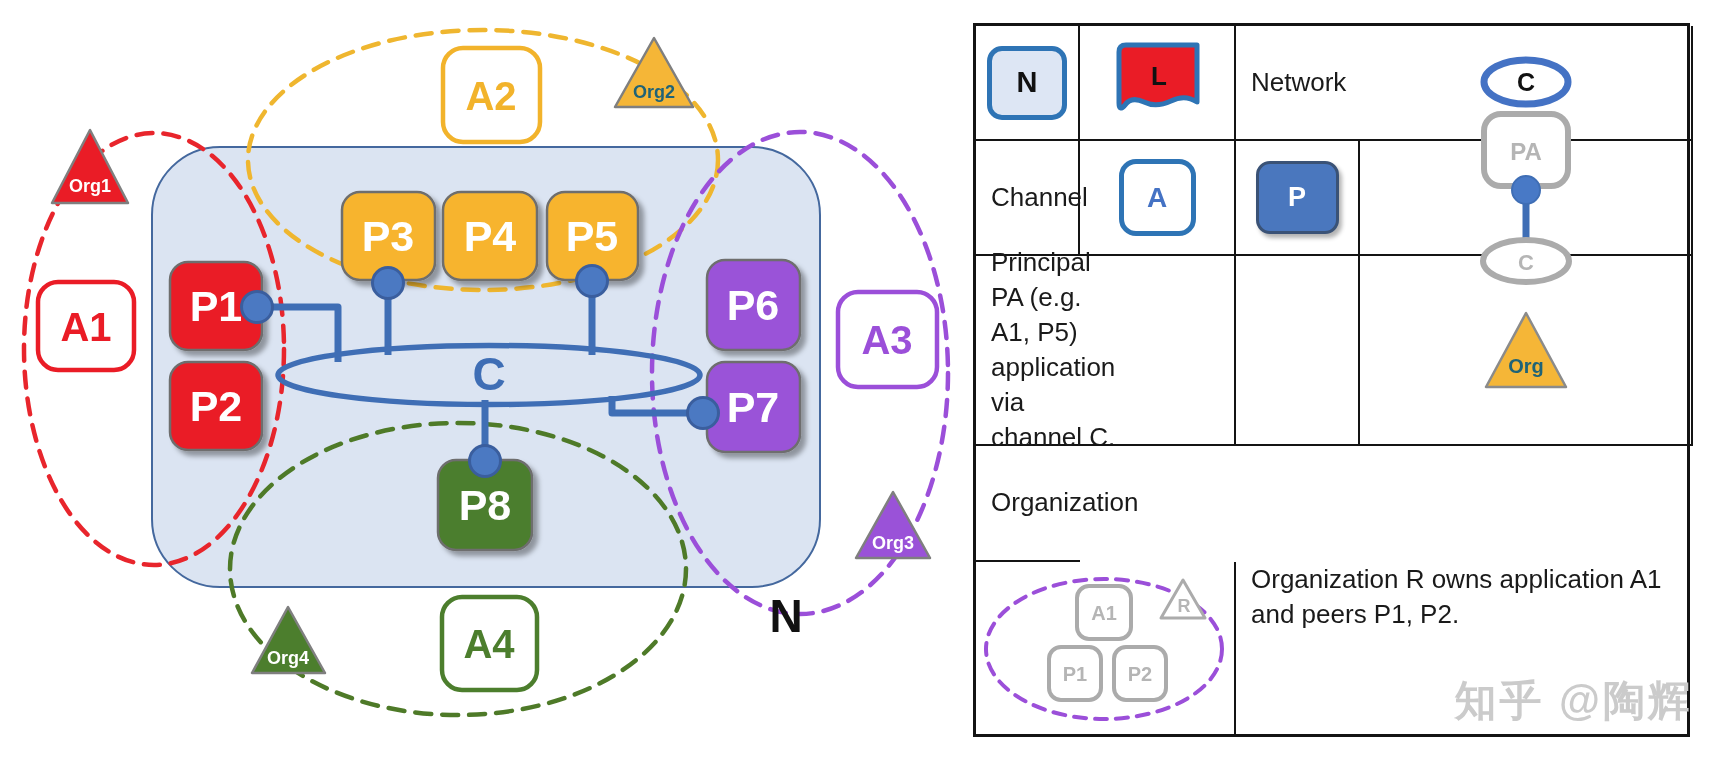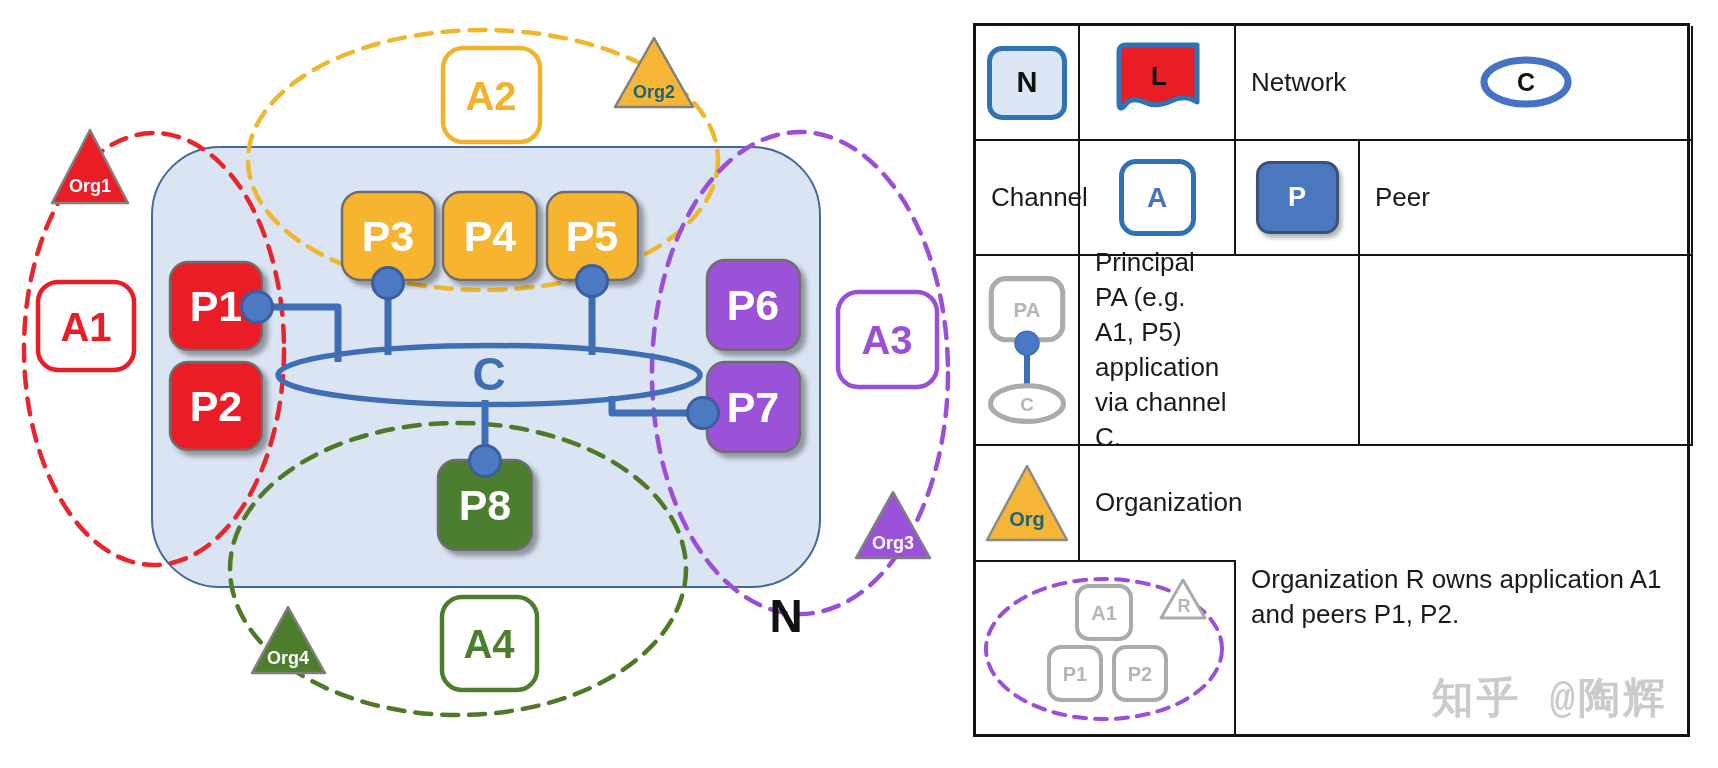--- a/index.html
+++ b/index.html
@@ -23,22 +23,22 @@
 
   .icon-n { width:80px; height:74px; border:5px solid #2e74b5; border-radius:15px;
     background:#dde6f4; display:flex; align-items:center; justify-content:center;
     font-weight:bold; font-size:29px; color:#111; }
   .icon-a { width:77px; height:77px; border:5px solid #2e74b5; border-radius:17px;
     background:#fff; display:flex; align-items:center; justify-content:center;
     font-weight:bold; font-size:28px; color:#4472c4; }
   .icon-p { width:83px; height:73px; border:3px solid #3a5276; border-radius:14px;
     background:#4a77be; display:flex; align-items:center; justify-content:center;
     font-weight:bold; font-size:27px; color:#fff; box-shadow:3px 4px 4px rgba(0,0,0,.3); }
-  .wm { position:absolute; right:25px; bottom:6px; font-size:42px; font-weight:bold;
-    color:#cbcbcb; letter-spacing:3px; white-space:nowrap;font-family:Liberation Mono, monospace; }
+  .wm { position:absolute; right:0; bottom:6px; font-size:42px; font-weight:bold;
+    color:#cbcbcb; letter-spacing:3px; white-space:nowrap; }
   .txt2 { align-items:flex-start; }
 </style>
 </head>
 <body>
 
 <div class="stage">
 
 <svg class="diagram-svg" width="973" height="768" viewBox="0 0 973 768">
   <defs>
     <filter id="ds" x="-30%" y="-30%" width="170%" height="170%">
@@ -148,21 +148,20 @@
     <div class="icon-a">
       <span>A</span>
     </div>
   </div>
 
   <div class="cell br bb">
     <div class="icon-p">
       <span>P</span>
     </div>
   </div>
-  <div class="cell br bb lbl">Peer</div>
   <div class="cell br bb">
     <svg width="120" height="178" viewBox="0 0 120 178">
       <rect x="18" y="5" width="84" height="72" rx="17" fill="#ffffff" stroke="#ababab" stroke-width="6"></rect>
       <text x="60" y="42" text-anchor="middle" dominant-baseline="central" font-size="24" font-weight="bold" fill="#b5b5b5">PA</text>
       <line x1="60" y1="92" x2="60" y2="134" stroke="#3f6eb5" stroke-width="7"></line>
       <circle cx="60" cy="81" r="14" fill="#4879c6" stroke="#3f6eb5" stroke-width="2"></circle>
       <ellipse cx="60" cy="152" rx="43" ry="21" fill="#ffffff" stroke="#ababab" stroke-width="6"></ellipse>
       <text x="60" y="153" text-anchor="middle" dominant-baseline="central" font-size="22" font-weight="bold" fill="#b5b5b5">C</text>
     </svg>
   </div>

